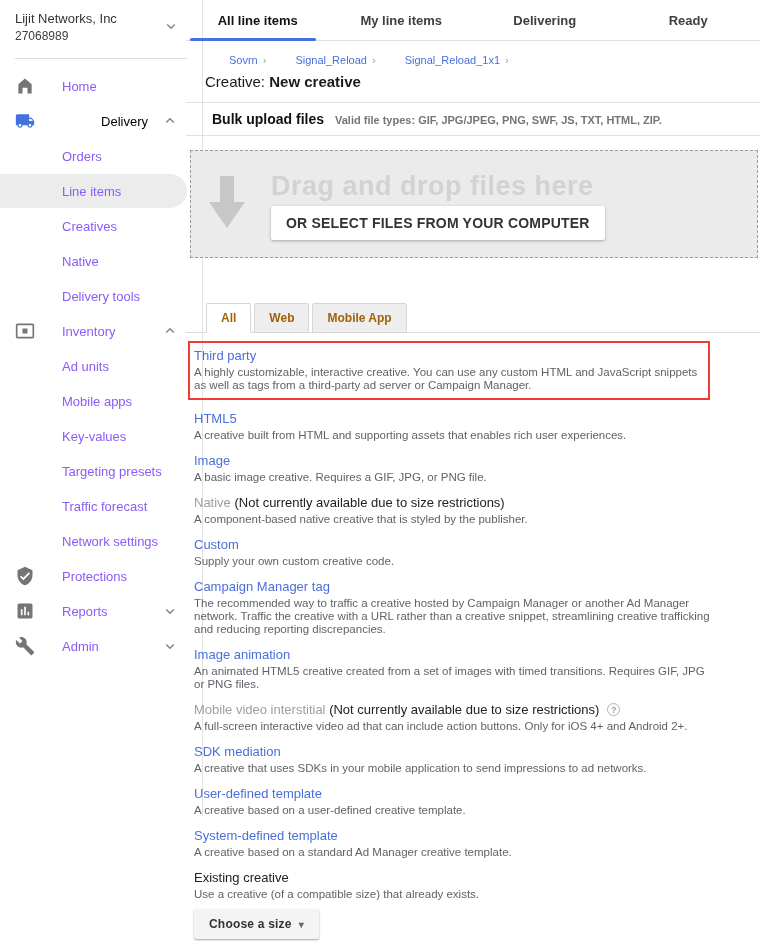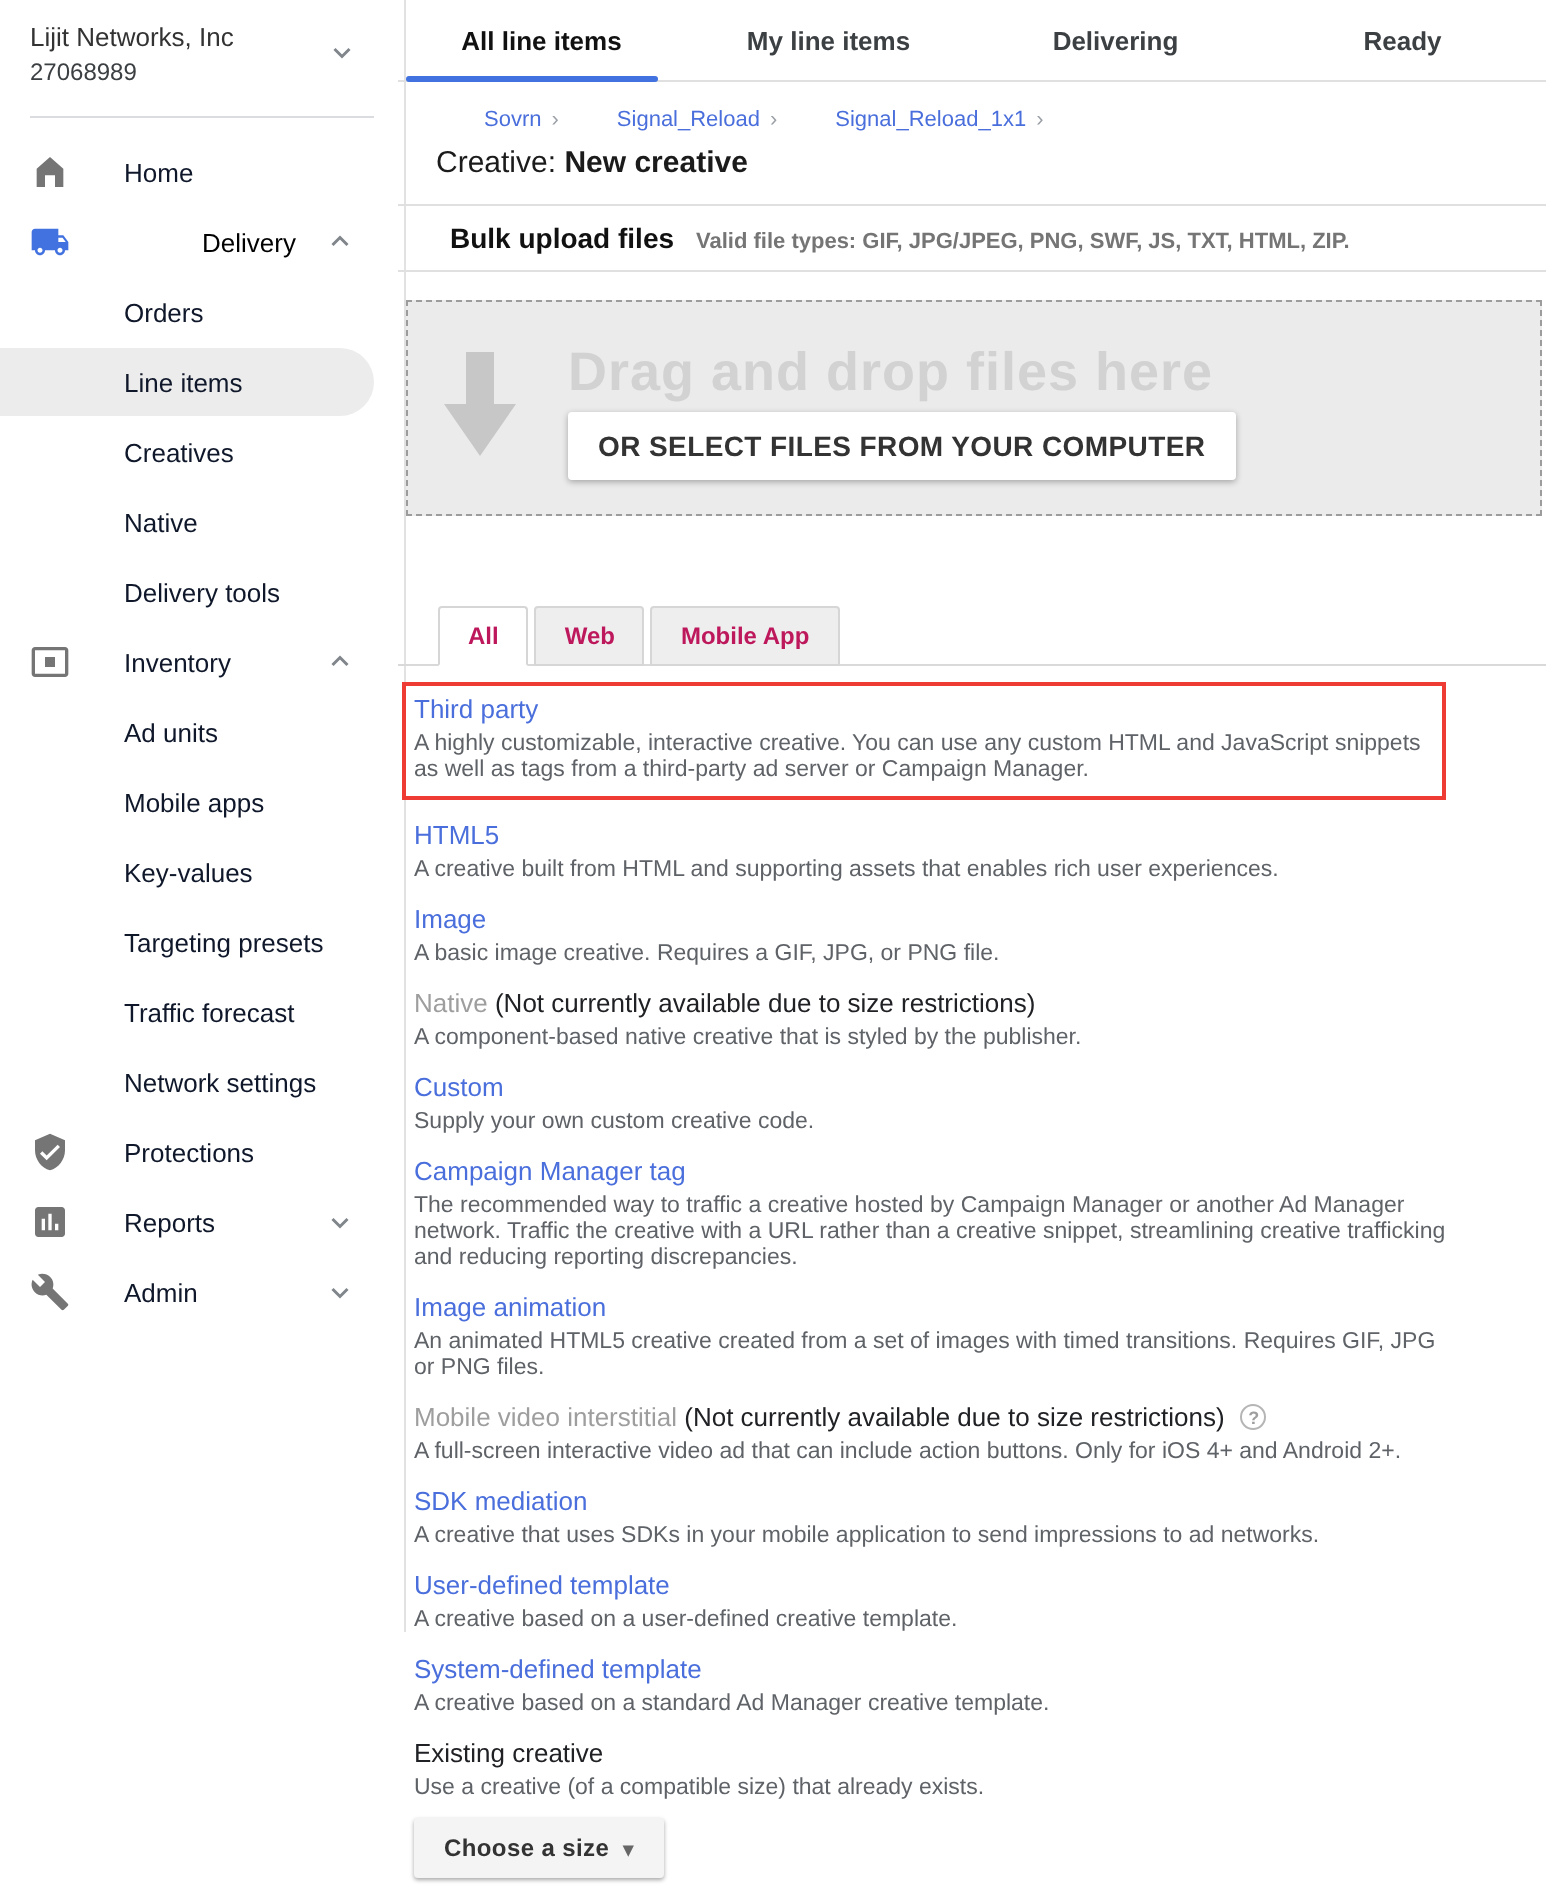--- a/index.html
+++ b/index.html
@@ -8,29 +8,29 @@
 
   
   .sidebar { position:absolute; left:0; top:0; width:203px; height:816px;
     border-right:1px solid #e2e2e2; background:#fff; }
   .account { position:relative; padding:11px 14px 6px 15px; }
   .account-name { font-size:13px; color:#333; }
   .account-id { font-size:12px; color:#3c4043; margin-top:3px; }
   .account-chevron { position:absolute; right:22px; top:17px; cursor:pointer; }
   .sidebar-divider { border-top:1px solid #dadce0; margin:9px 15px 10px 15px; }
   .nav-item { position:relative; height:34px; margin:1px 15px 1px 0; display:flex;
-    align-items:center; font-size:13px; color:#0f172a; cursor:pointer;
+    align-items:center; font-size:13px; color:#8b5cf6; cursor:pointer;
     padding-left:62px; white-space:nowrap; }
   .nav-item .nav-icon { position:absolute; left:15px; top:7px; width:20px; height:20px; }
   .nav-item .chevron { position:absolute; right:8px; top:8px; }
   .nav-item.selected { background:#ececec; border-radius:0 18px 18px 0; }
   .nav-item.accent { color:#000000;justify-content:center; }
 
   
-  .main { position:absolute; left:199px; top:0; width:574px; height:728px; }
+  .main { position:absolute; left:186px; top:0; width:574px; height:728px; }
 
   .top-tabs { display:flex; height:41px; border-bottom:1px solid #e0e0e0; }
   .top-tab { flex:1; display:flex; align-items:center; justify-content:center;
     font-size:13px; font-weight:bold; color:#3c4043; cursor:pointer; position:relative; }
   .top-tab.active { color:#111; }
   .top-tab.active::after { content:""; position:absolute; left:4px; right:14px;
     bottom:-1px; height:3px; background:#4272e0; border-radius:2px; }
 
   .breadcrumb { padding:13px 0 0 19px; font-size:11px; }
   .breadcrumb a { color:#4a6fdc; text-decoration:none; cursor:pointer;margin-left:24px; }
@@ -49,21 +49,21 @@
   .drop-arrow { position:absolute; left:18px; top:25px; }
   .drop-text { position:absolute; left:80px; top:20px; font-size:27px; font-weight:bold;
     color:#d2d2d2; letter-spacing:.5px; white-space:nowrap; }
   .select-files-btn { position:absolute; left:80px; top:55px; background:#fff;
     border:none; border-radius:2px; box-shadow:0 1px 3px rgba(0,0,0,.3);
     padding:9px 15px; font-family:inherit; font-size:14px; font-weight:bold;
     color:#333; cursor:pointer; letter-spacing:.2px; }
 
   .type-tabs { display:flex; margin-top:45px; padding-left:20px;
     border-bottom:1px solid #d9d9d9; }
-  .type-tab { padding:7px 14px; font-size:12px; font-weight:bold; color:#be185d;
+  .type-tab { padding:7px 14px; font-size:12px; font-weight:bold; color:#a16207;
     background:#eee; border:1px solid #d6d6d6; border-radius:2px 2px 0 0;
     margin:0 3px -1px 0; cursor:pointer; }
   .type-tab.active { background:#fff; border-bottom-color:#fff; }
 
   .type-list { padding:8px 0 0 8px; width:524px; }
   .type-item { margin:0 0 9px 0; }
   .type-item.highlighted { border:2px solid #ee3b33; padding:3px 6px 6px 4px;
     margin-left:-6px; }
   .type-title { font-size:13px; color:#4a6fdc; cursor:pointer; display:inline; }
   .type-title.disabled { color:#9e9e9e; cursor:default; }

